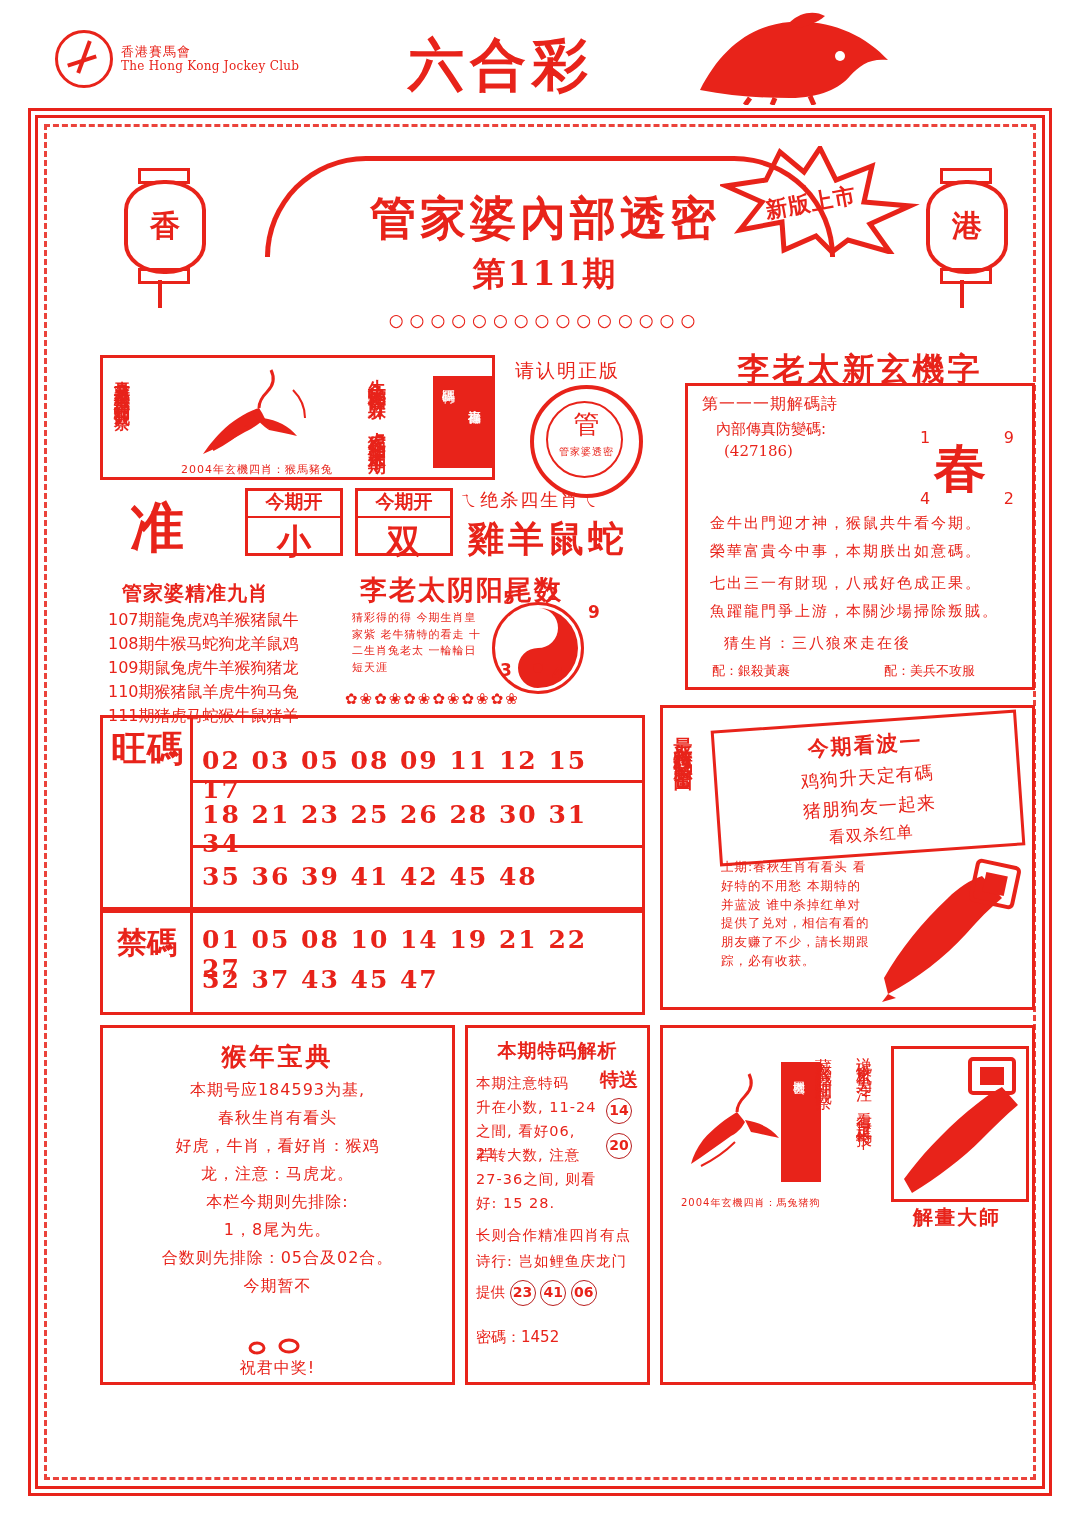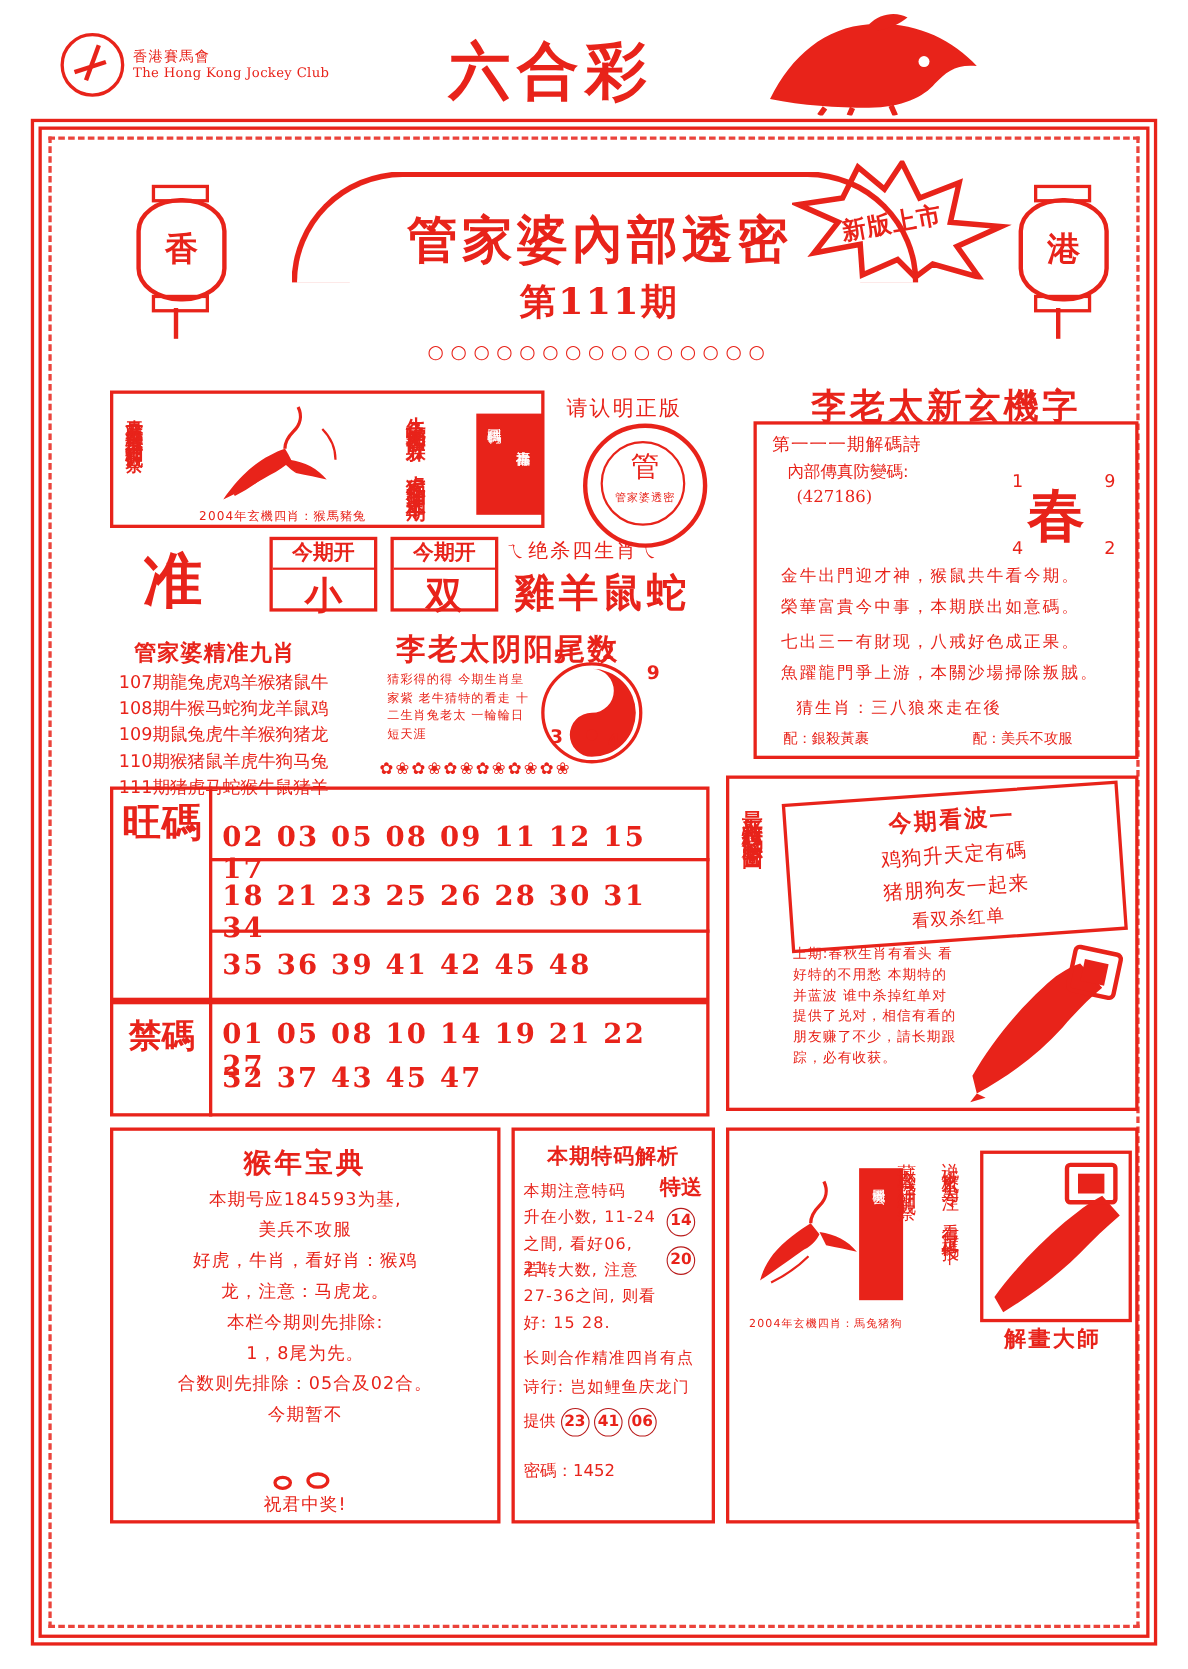--- a/index.html
+++ b/index.html
@@ -286,21 +286,21 @@
       <path d="M6 120 C22 92 44 64 70 40 C80 30 92 22 104 18 L124 40 C112 50 100 62 88 76 C66 100 40 120 10 136 Z" fill="#e8231a"></path>
       <rect x="96" y="6" width="42" height="40" rx="4" fill="none" stroke="#e8231a" stroke-width="4" transform="rotate(12 117 26)"></rect>
       <rect x="106" y="16" width="22" height="20" fill="#e8231a" transform="rotate(12 117 26)"></rect>
       <path d="M10 136 L4 144 L18 140 Z" fill="#e8231a"></path>
     </svg>
   </div>
 
   <div class="box" id="bb1">
     <div id="bb1-title">猴年宝典</div>
     <div class="bb1-line" style="top:52px">本期号应184593为基,</div>
-    <div class="bb1-line" style="top:80px">美兵不攻服</div>
+    <div class="bb1-line" style="top:80px">春秋生肖有看头</div>
     <div class="bb1-line" style="top:108px">好虎，牛肖，看好肖：猴鸡</div>
     <div class="bb1-line" style="top:136px">龙，注意：马虎龙。</div>
     <div class="bb1-line" style="top:164px">本栏今期则先排除:</div>
     <div class="bb1-line" style="top:192px">1，8尾为先。</div>
     <div class="bb1-line" style="top:220px">合数则先排除：05合及02合。</div>
     <div class="bb1-line" style="top:248px">今期暂不</div>
     <svg style="position:absolute;left:140px;top:308px;width:70px;height:22px" viewBox="0 0 70 22">
       <ellipse cx="14" cy="12" rx="7" ry="5" fill="none" stroke="#e8231a" stroke-width="3"></ellipse>
       <ellipse cx="46" cy="10" rx="9" ry="6" fill="none" stroke="#e8231a" stroke-width="3"></ellipse>
     </svg>

